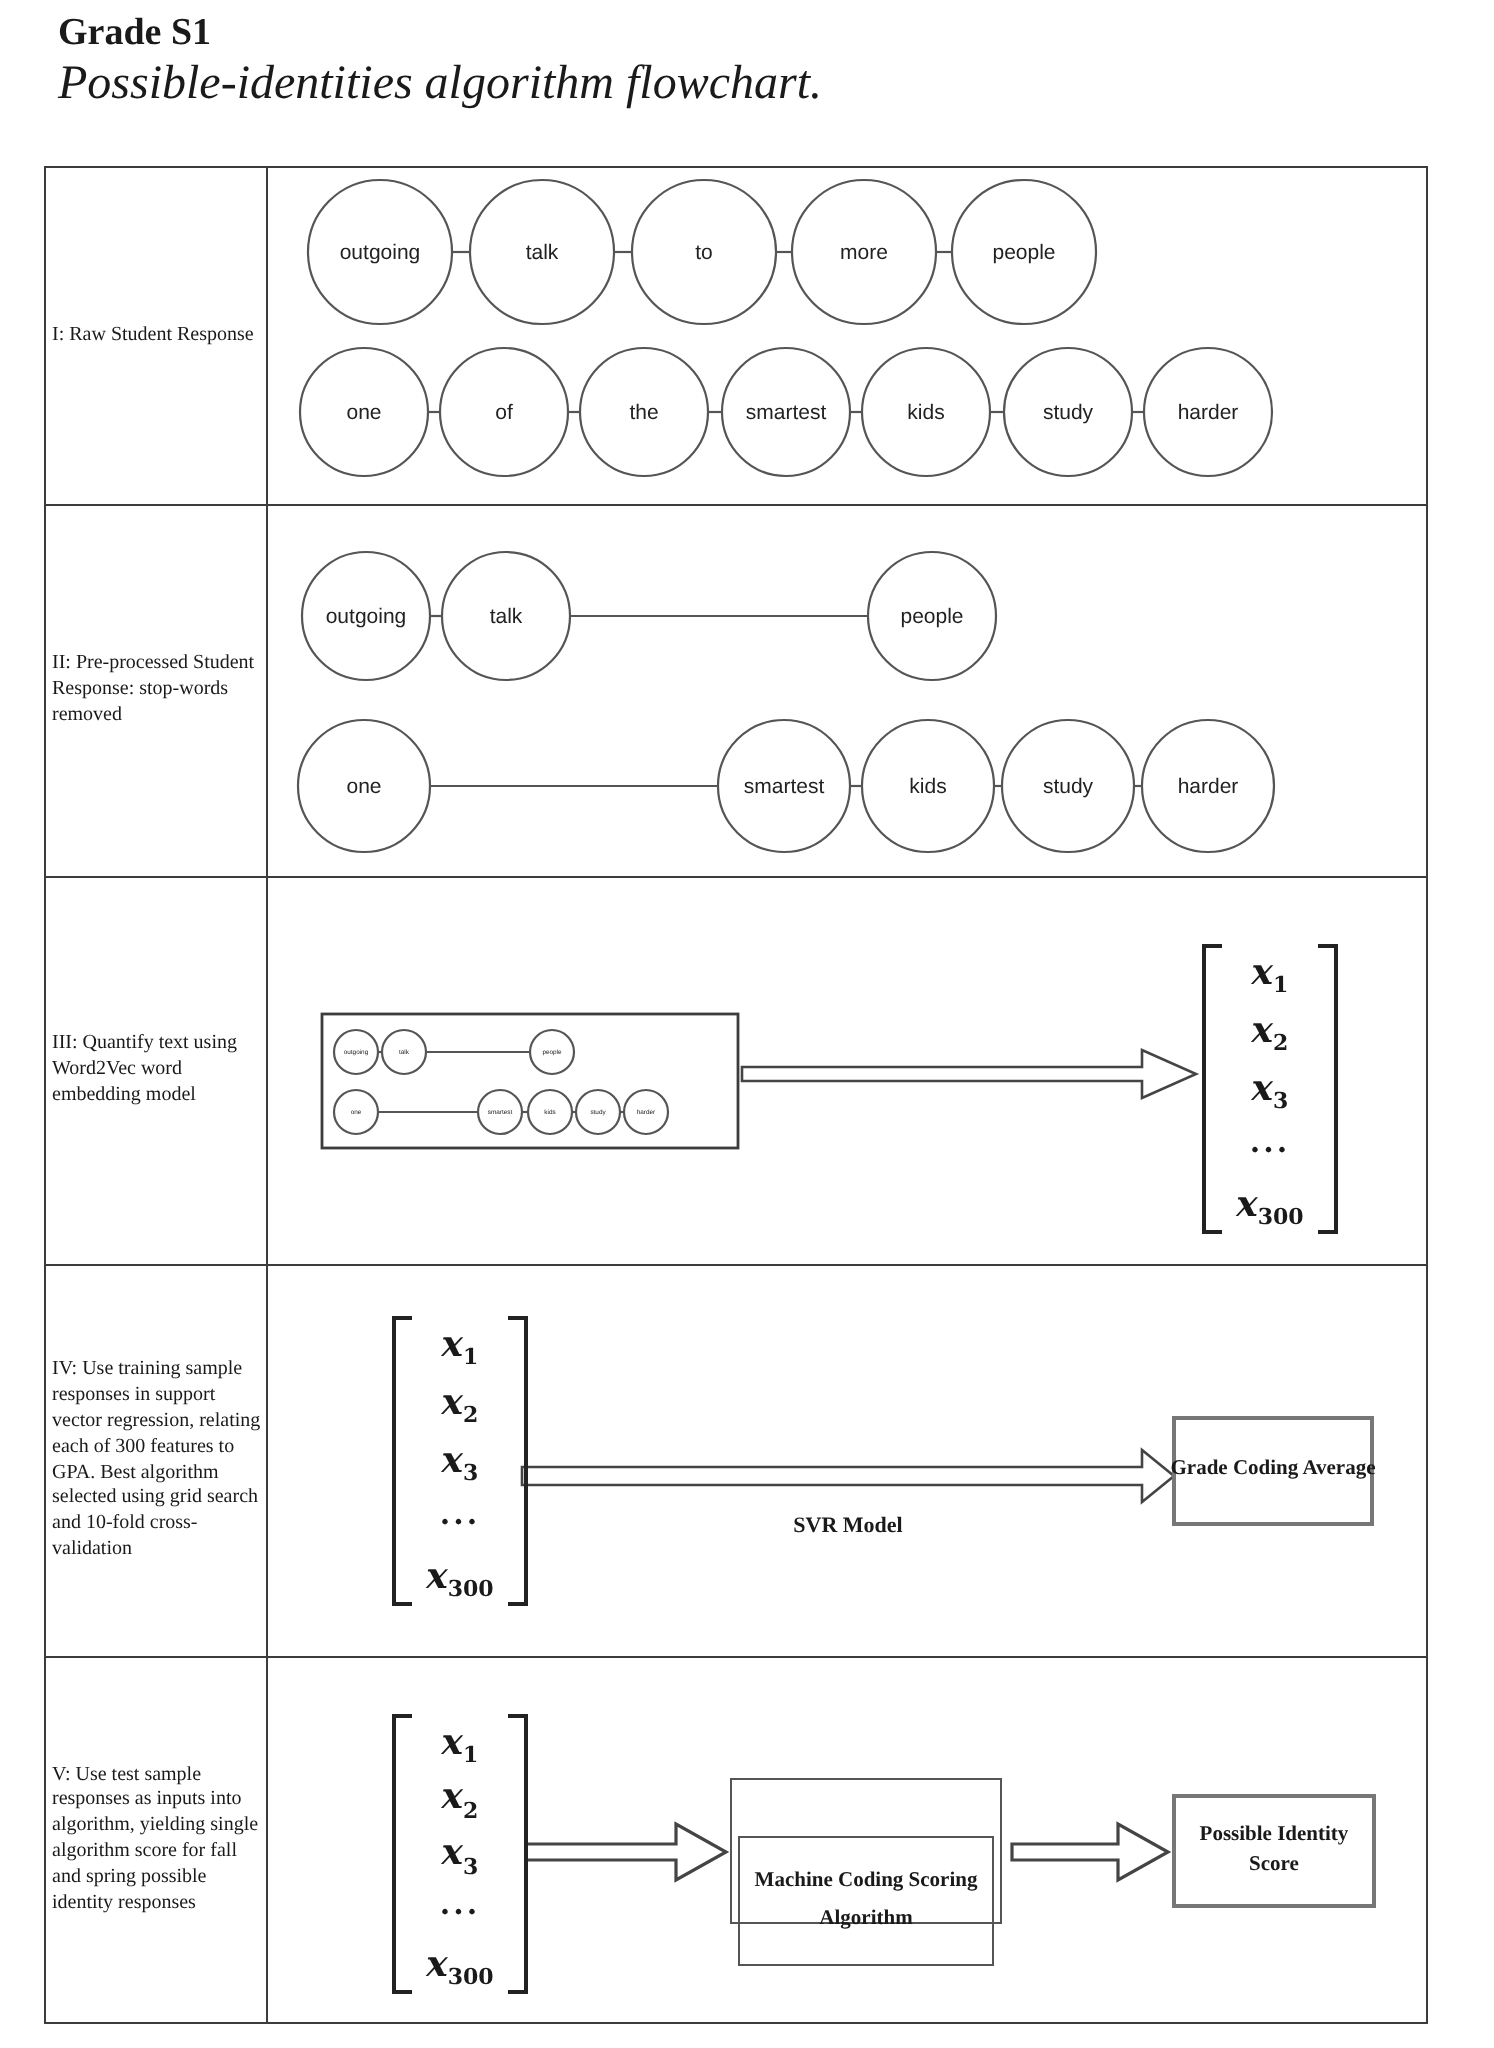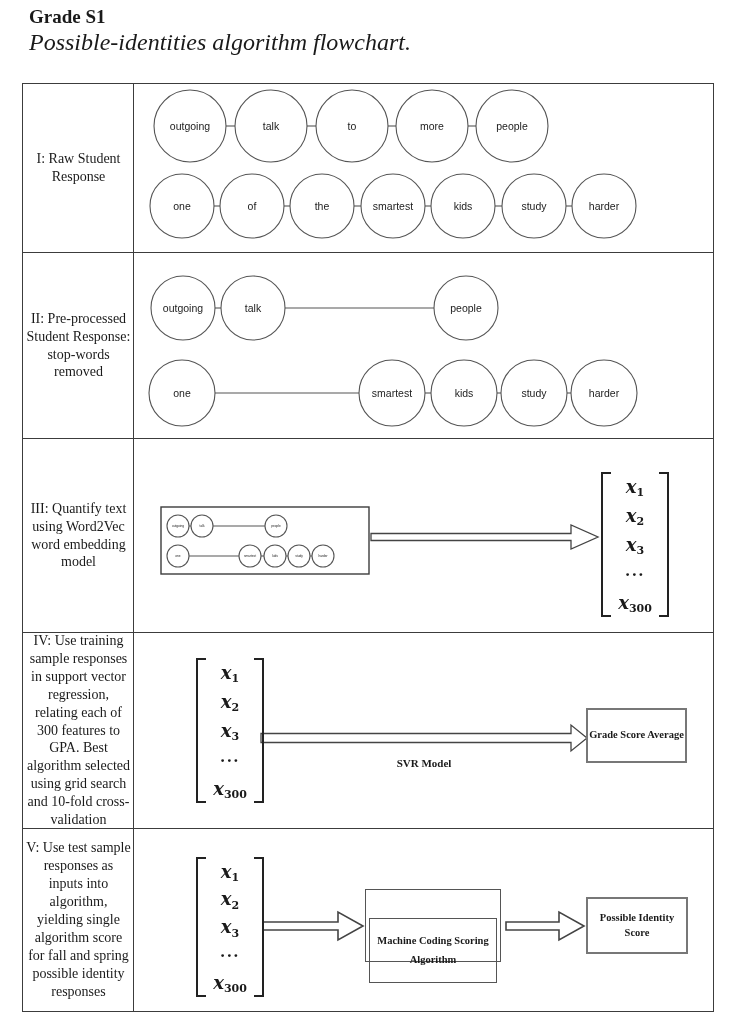--- a/index.html
+++ b/index.html
@@ -10,21 +10,21 @@
   .fig-title{position:absolute;left:29px;top:6px;font-size:19px;font-weight:bold;}
   .fig-caption{position:absolute;left:29px;top:29px;font-size:24px;font-style:italic;}
 
   
   .figtable{position:absolute;left:22px;top:83px;width:690px;
             border:1.3px solid #3c3c3c;background:#fff;}
   .trow{display:flex;}
   .trow + .trow{border-top:1.3px solid #3c3c3c;}
   .lcell{width:111px;flex:0 0 111px;border-right:1.3px solid #3c3c3c;
          display:flex;align-items:center;box-sizing:border-box;
-         padding:2px 2px 2px 3px;font-size:14px;line-height:1.28;text-align:center;}
+         padding:2px 2px 2px 3px;font-size:10px;line-height:1.28;}
   .ccell{flex:1;position:relative;overflow:hidden;}
   .r1{height:168px;} .r2{height:185px;} .r3{height:193px;}
   .r4{height:195px;} .r5{height:182px;}
 
   svg{position:absolute;left:0;top:0;display:block;}
   .node circle{fill:none;stroke:#555;stroke-width:1.1;}
   .node text{font-family:"Liberation Sans",sans-serif;fill:#222;text-anchor:middle;}
   .wordtxt{font-size:10.5px;}
   .minitxt{font-size:3.2px;}
   .link{stroke:#555;stroke-width:1.1;}
@@ -276,21 +276,21 @@
           <div class="ventry vdots">...</div>
           <div class="ventry">
               <span class="vx">x</span>
               <span class="vsub">300</span>
             </div>
         </div>
         <div class="bracket br"></div>
       </div>
       <div class="arrowlabel" style="left:127px;top:80px;width:326px;">SVR Model</div>
       <div class="obox" style="left:452px;top:75px;width:101px;height:55px;white-space:nowrap;">
-        <span>Grade Score Average</span>
+        <span>Grade Coding Average</span>
       </div>
     </div>
   </div>
 
   <div class="trow r5">
     <div class="lcell">V: Use test sample responses as inputs into algorithm, yielding single algorithm score for fall and spring possible identity responses</div>
     <div class="ccell">
       <svg width="577" height="182" viewBox="0 0 577 182">
         <polygon class="blockarrow" style="stroke-width:1.6" points="129,93 204,93 204,83 229,97 204,111 204,101 129,101"></polygon>
         <polygon class="blockarrow" style="stroke-width:1.6" points="372,93 425,93 425,83 450,97 425,111 425,101 372,101"></polygon>

